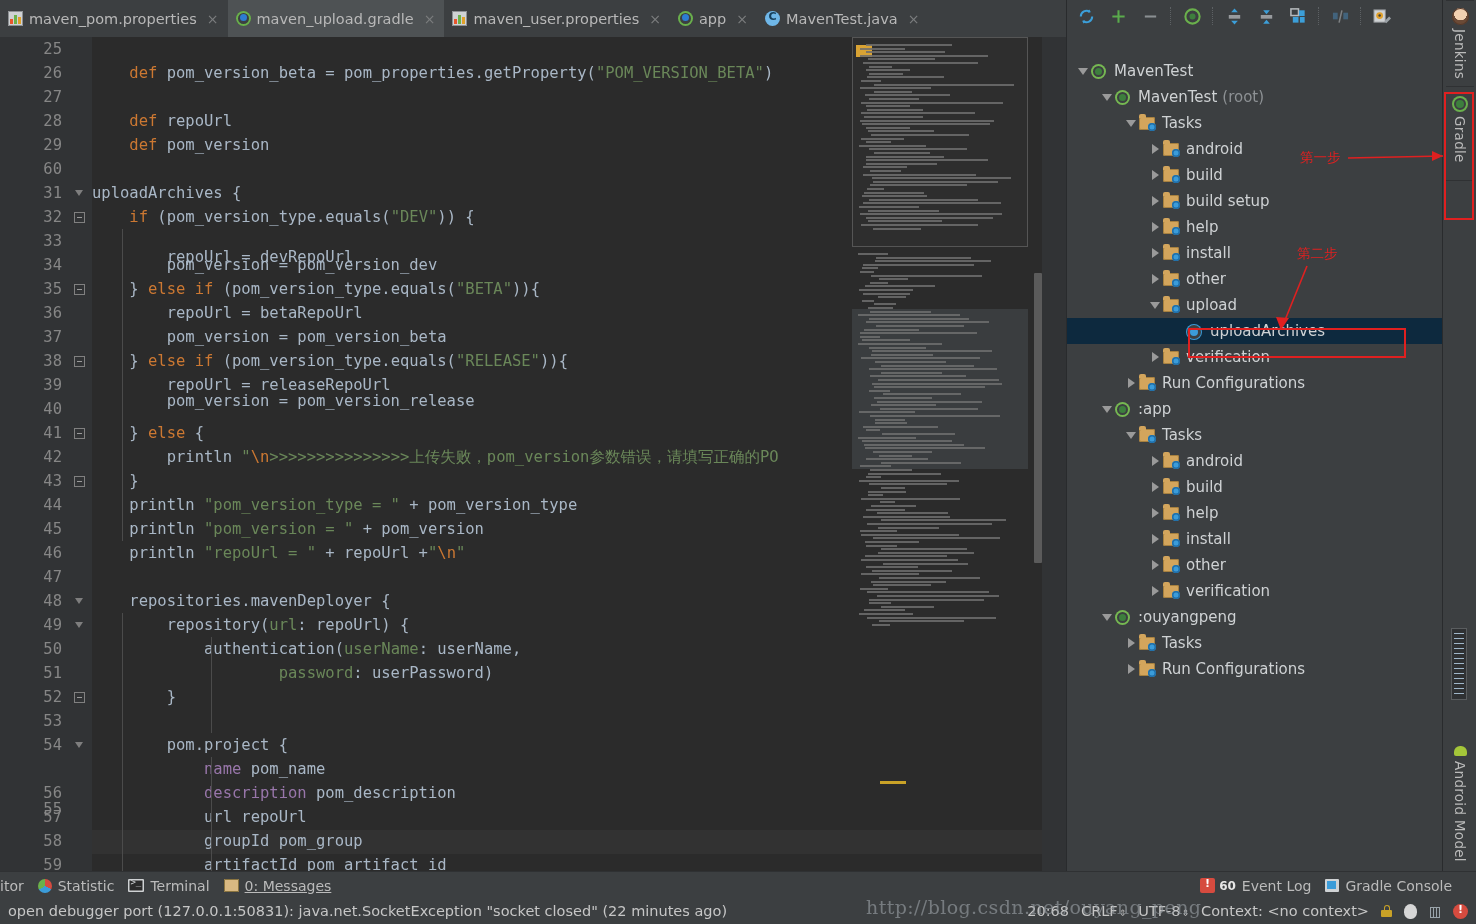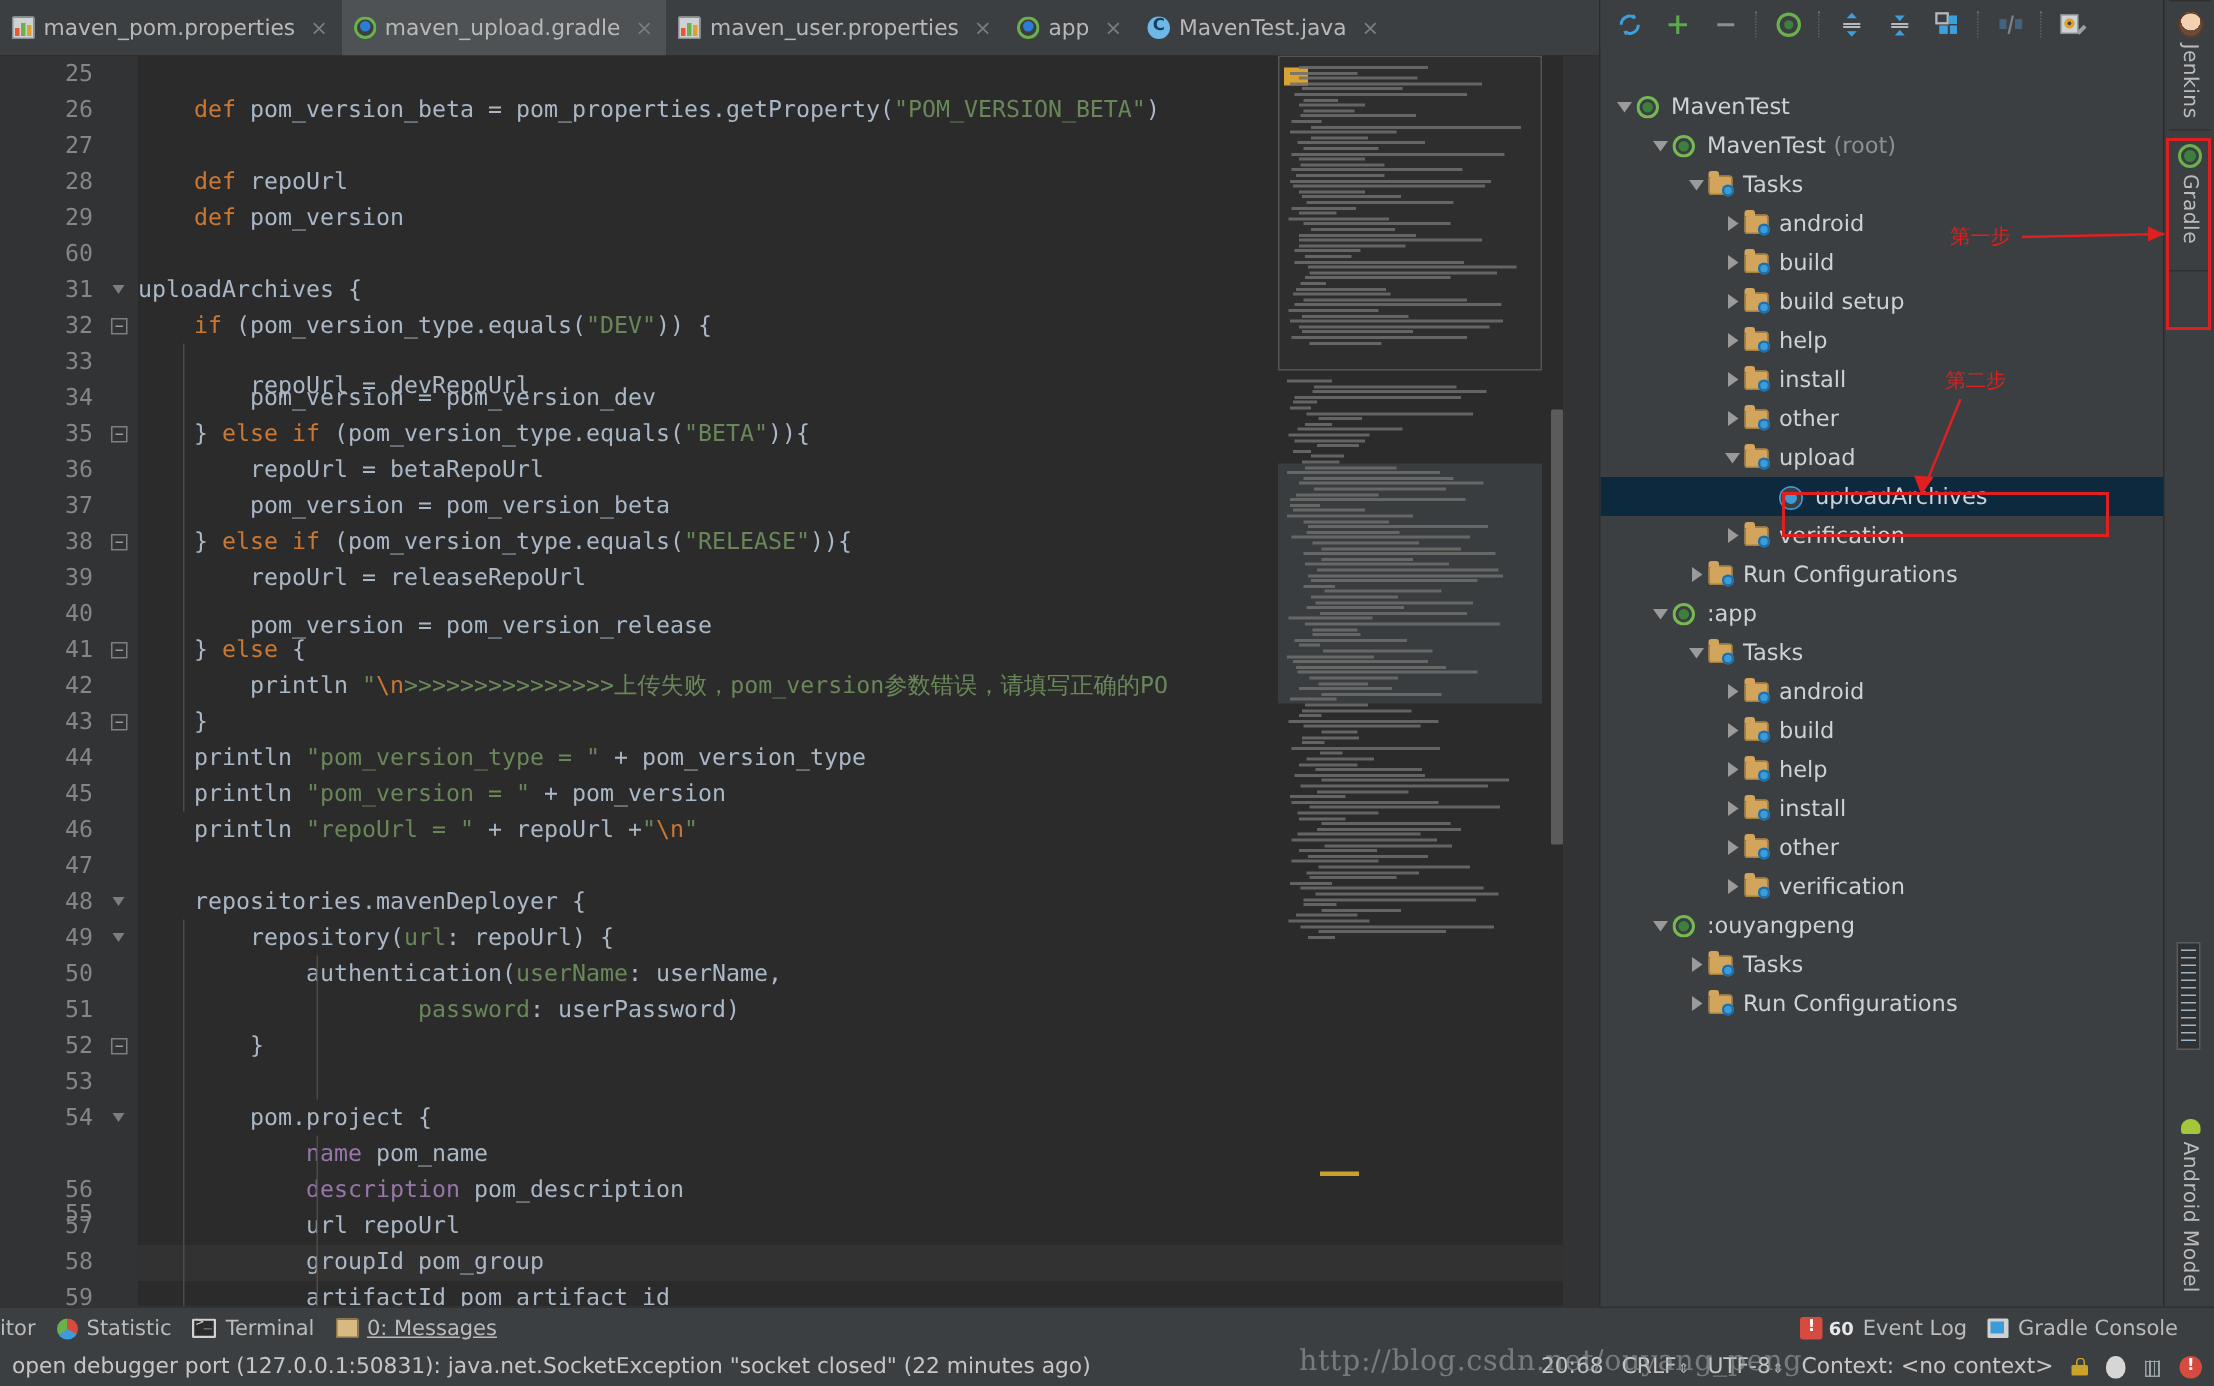--- a/index.html
+++ b/index.html
@@ -259,21 +259,21 @@
         <div class="cl" style="top: 120px;"></div>
         <div class="cl" style="top: 144px;">uploadArchives {</div>
         <div class="cl" style="top: 168px;">    <span class="kw">if</span> (pom_version_type.equals(<span class="str">"DEV"</span>)) {</div>
         <div class="cl" style="top: 208px;">        repoUrl = devRepoUrl</div>
         <div class="cl" style="top: 216px;">        pom_version = pom_version_dev</div>
         <div class="cl" style="top: 240px;">    } <span class="kw">else if</span> (pom_version_type.equals(<span class="str">"BETA"</span>)){</div>
         <div class="cl" style="top: 264px;">        repoUrl = betaRepoUrl</div>
         <div class="cl" style="top: 288px;">        pom_version = pom_version_beta</div>
         <div class="cl" style="top: 312px;">    } <span class="kw">else if</span> (pom_version_type.equals(<span class="str">"RELEASE"</span>)){</div>
         <div class="cl" style="top: 336px;">        repoUrl = releaseRepoUrl</div>
-        <div class="cl" style="top: 368px;">        pom_version = pom_version_release</div>
+        <div class="cl" style="top: 352px;">        pom_version = pom_version_release</div>
         <div class="cl" style="top: 384px;">    } <span class="kw">else</span> {</div>
         <div class="cl" style="top: 408px;">        println <span class="str">"<span class="esc">\n</span>&gt;&gt;&gt;&gt;&gt;&gt;&gt;&gt;&gt;&gt;&gt;&gt;&gt;&gt;&gt;上传失败，pom_version参数错误，请填写正确的PO</span></div>
         <div class="cl" style="top: 432px;">    }</div>
         <div class="cl" style="top: 456px;">    println <span class="str">"pom_version_type = "</span> + pom_version_type</div>
         <div class="cl" style="top: 480px;">    println <span class="str">"pom_version = "</span> + pom_version</div>
         <div class="cl" style="top: 504px;">    println <span class="str">"repoUrl = "</span> + repoUrl +<span class="str">"<span class="esc">\n</span>"</span></div>
         <div class="cl" style="top: 528px;"></div>
         <div class="cl" style="top: 552px;">    repositories.mavenDeployer {</div>
         <div class="cl" style="top: 576px;">        repository(<span class="lbl">url</span>: repoUrl) {</div>
         <div class="cl" style="top: 600px;">            authentication(<span class="lbl">userName</span>: userName,</div>

